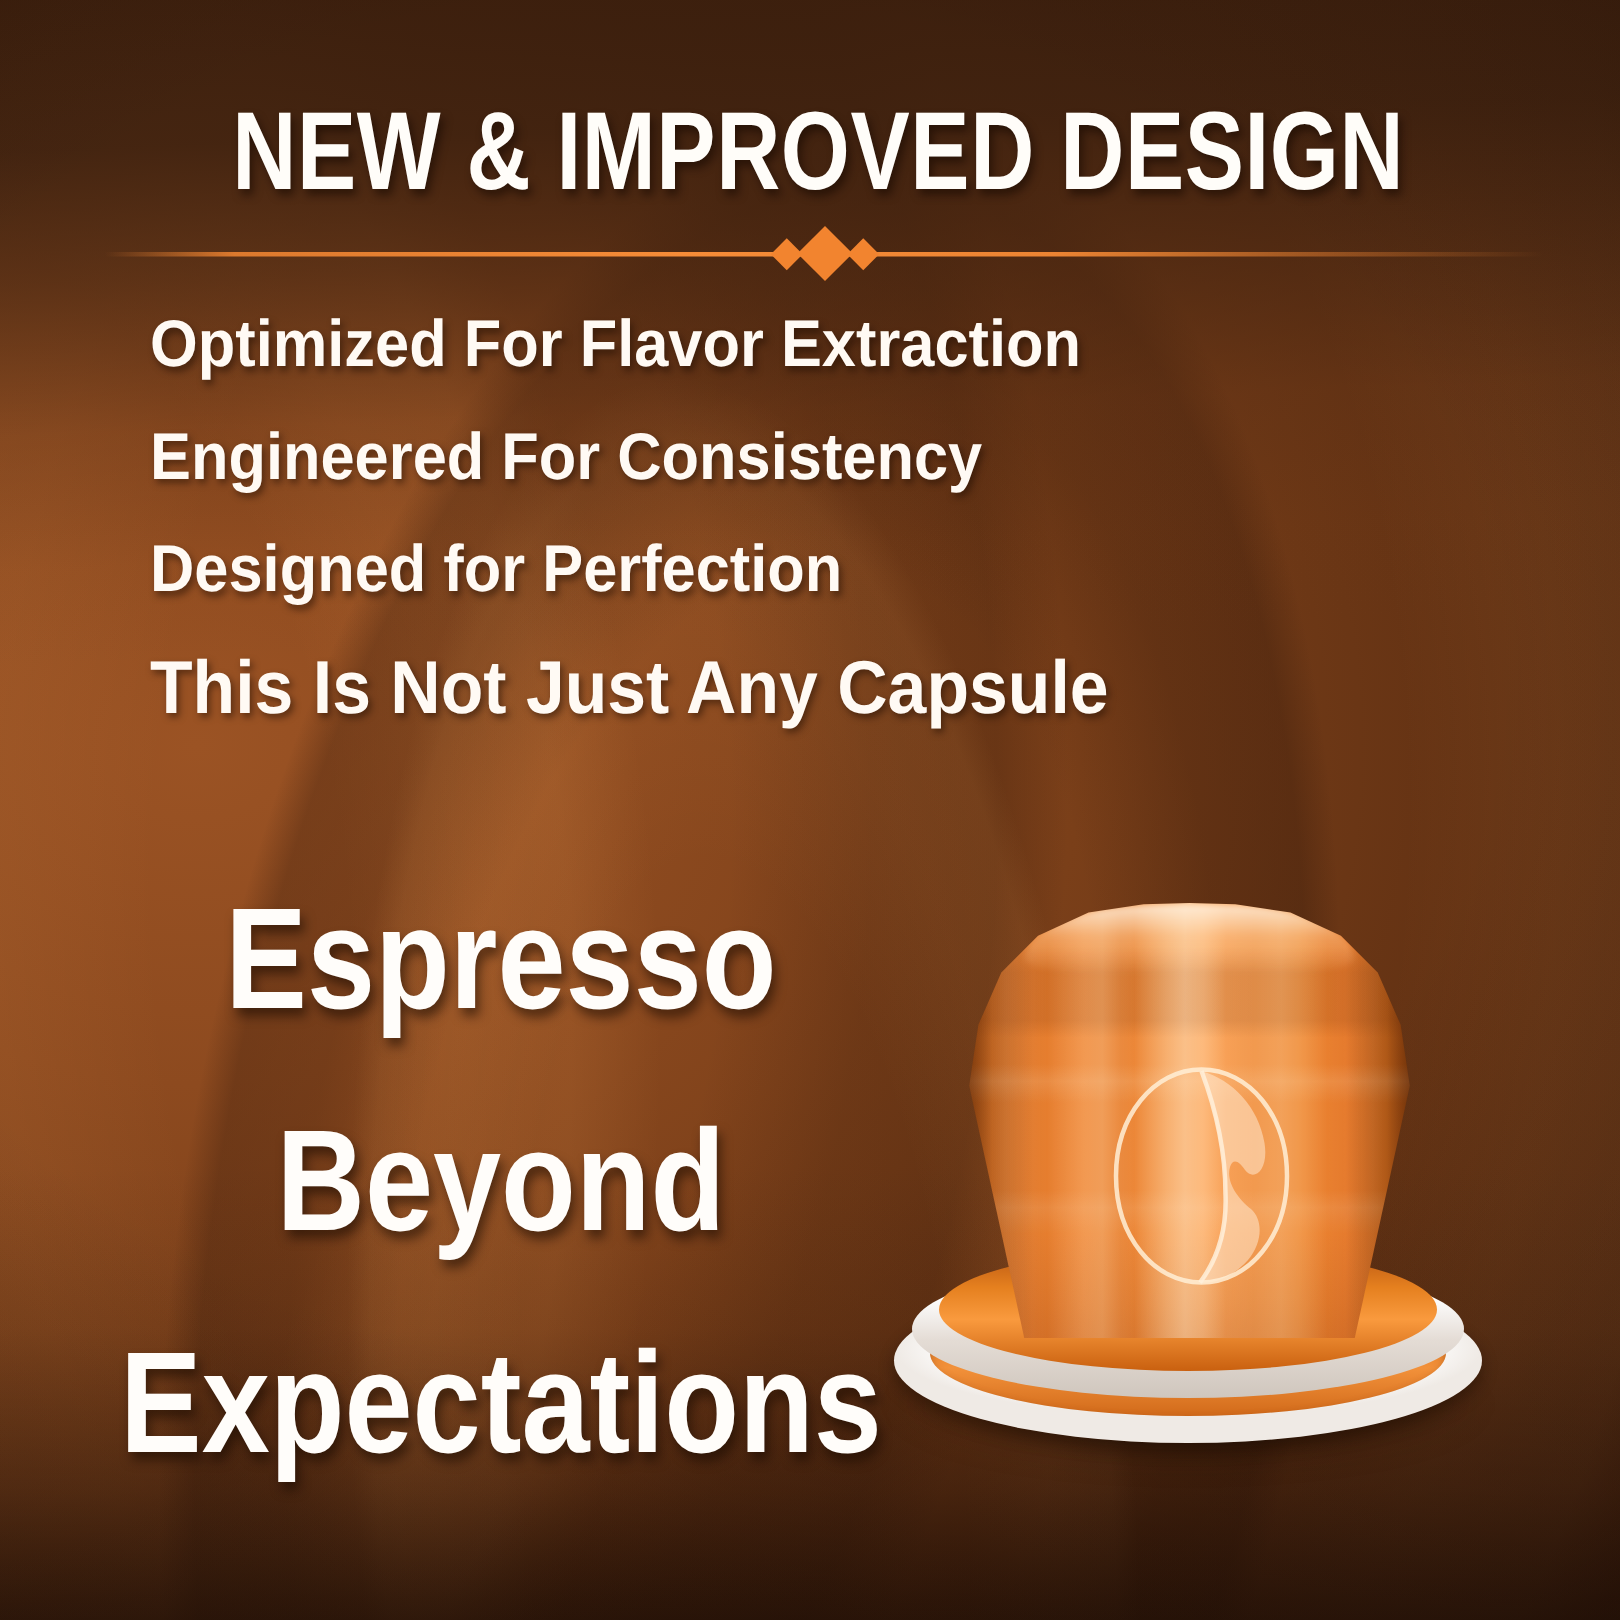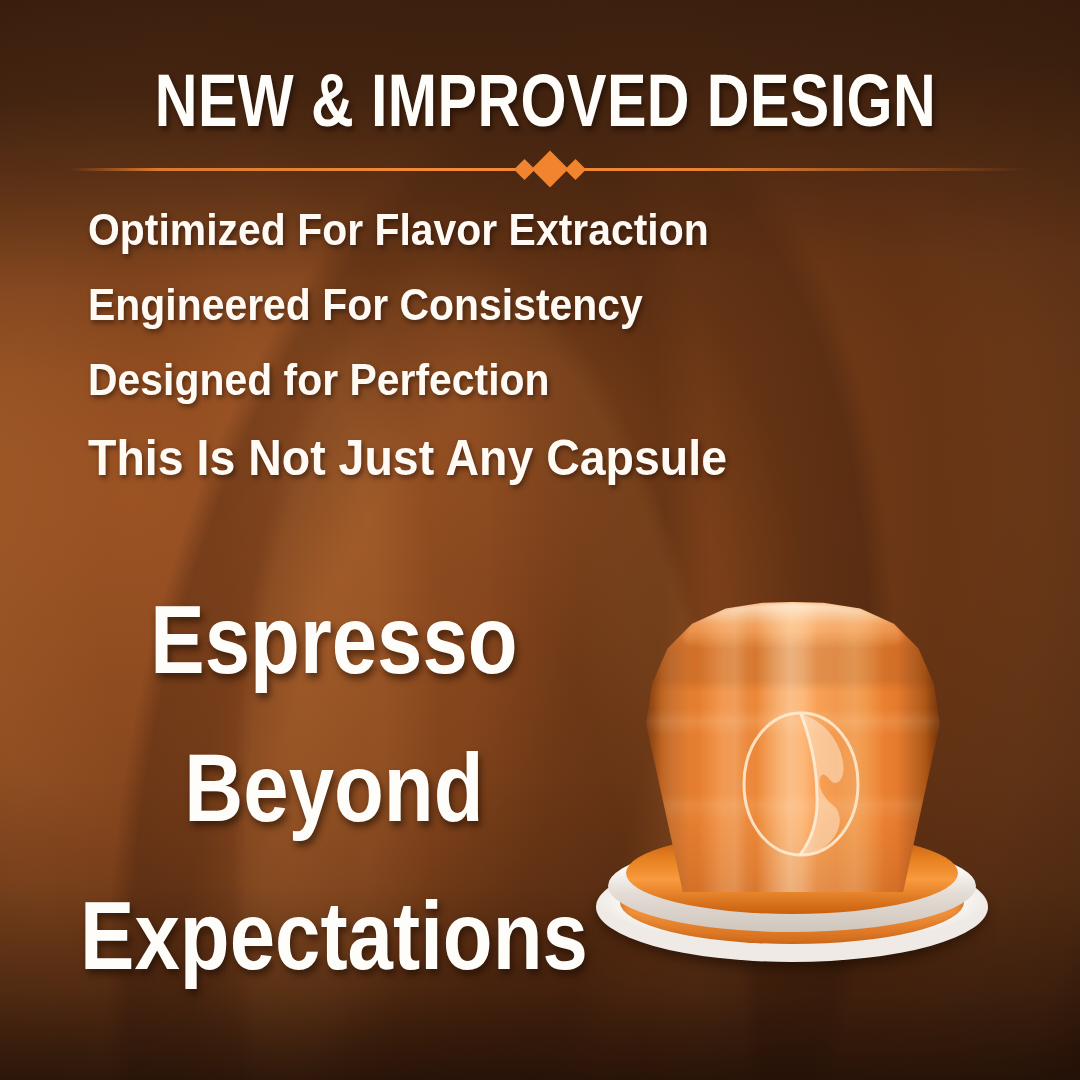--- a/index.html
+++ b/index.html
@@ -142,21 +142,21 @@
   }
   .dia {
     background: #f2842f;
     transform: rotate(45deg);
   }
   .dia-sm { width: 15px; height: 15px; }
   .dia-lg { width: 26px; height: 26px; }
 
   .bullets {
     position: absolute;
-    left: 88px;
+    left: 100px;
     top: 208px;
   }
   .bullet {
     color: #fffaf4;
     font-family: "Liberation Sans Narrow", "Liberation Sans", sans-serif;
     font-weight: 700;
     font-size: 44px;
     line-height: 1;
     margin-bottom: 31px;
     transform: scaleX(0.93);

